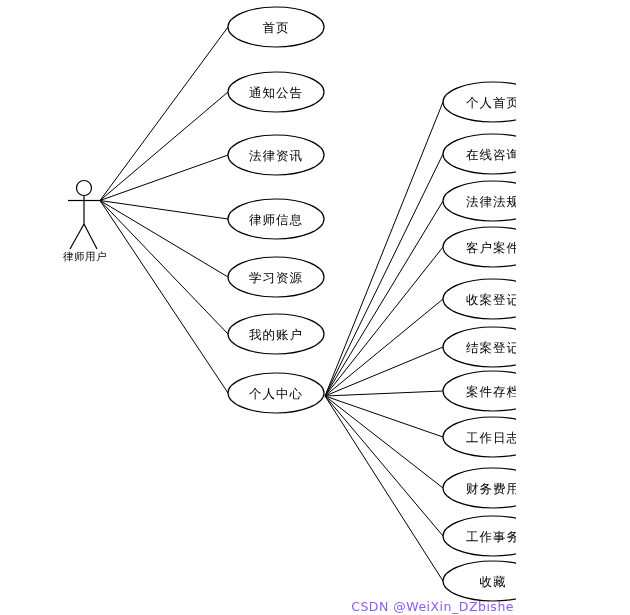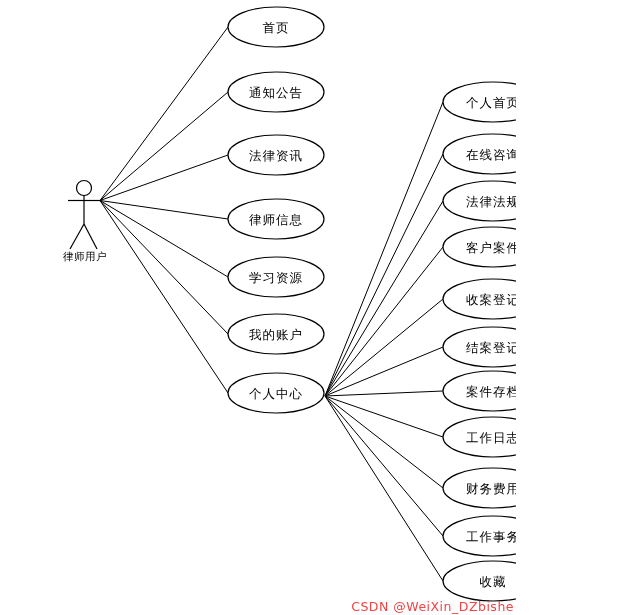--- a/index.html
+++ b/index.html
@@ -128,14 +128,14 @@
       </g>
       <g stroke="#000000" stroke-width="1.2" fill="none">
         <circle cx="84" cy="188" r="7.5" fill="#ffffff"></circle>
         <line x1="84" y1="195.5" x2="84" y2="224"></line>
         <line x1="68" y1="200.5" x2="100" y2="200.5"></line>
         <line x1="84" y1="224" x2="70" y2="249"></line>
         <line x1="84" y1="224" x2="97" y2="249"></line>
       </g>
       <text x="85" y="260" text-anchor="middle" font-size="10.5" letter-spacing="0.5" stroke="none" fill="#000000">律师用户</text>
     </svg>
-  <div class="watermark" style="color: #ef4444;">CSDN @WeiXin_DZbishe</div>
+  <div class="watermark" style="color: #8b5cf6;">CSDN @WeiXin_DZbishe</div>
 </div>
 
 </body></html>

